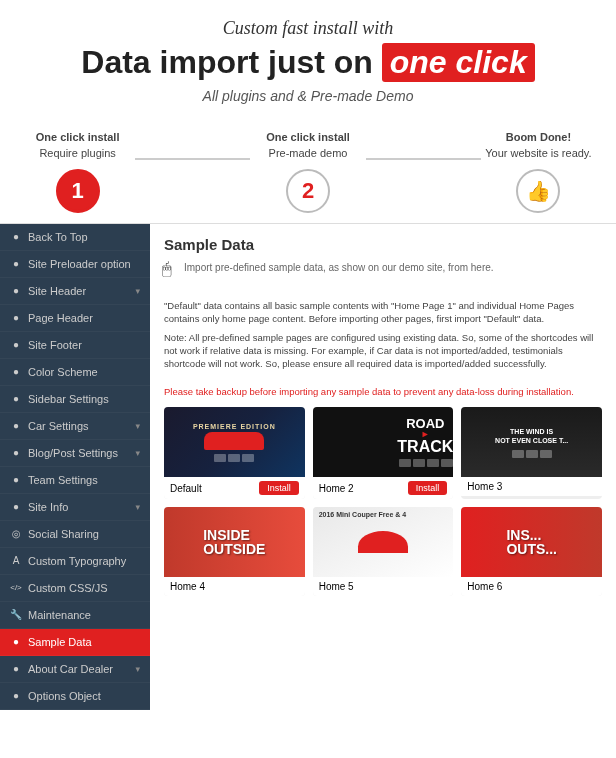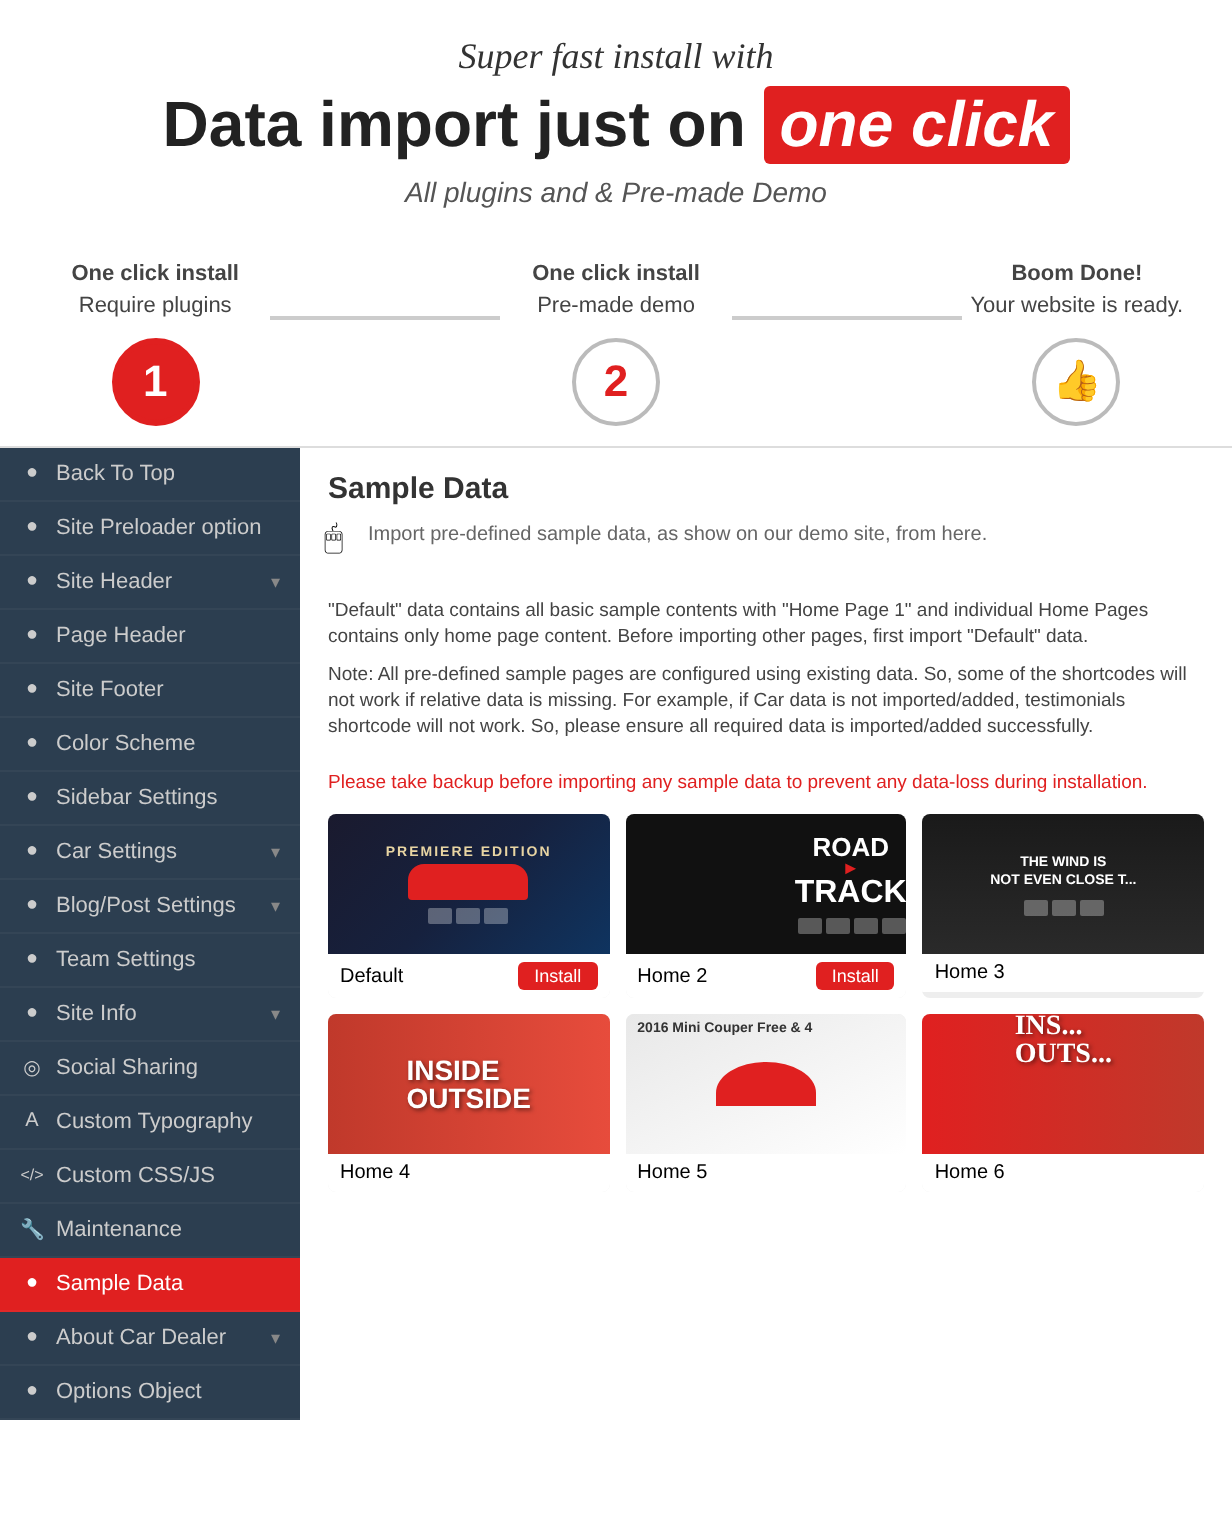--- a/index.html
+++ b/index.html
@@ -324,23 +324,23 @@
       height: 22px;
       background: #e02020;
       border-radius: 50% 50% 0 0 / 70% 70% 0 0;
       position: relative;
     }
 
     
     .thumb-home6 {
       background: linear-gradient(to right, #e02020, #c0392b);
       display: flex;
+      align-items: center;
       justify-content: center;
       height: 100%;
-      font-family: Liberation Serif, serif;
     }
 
     
     .thumb-icons-row {
       display: flex;
       gap: 2px;
       justify-content: center;
       margin-top: 4px;
     }
     .thumb-icon-dot {
@@ -356,21 +356,21 @@
       font-size: 7px;
       font-weight: bold;
       letter-spacing: 1px;
       margin-bottom: 2px;
     }
   </style>
 </head>
 <body>
 
 <div class="top-section">
-  <div class="subtitle">Super fast install with</div>
+  <div class="subtitle">Custom fast install with</div>
   <div class="main-title">
     <span>Data import just on</span>
     <span class="highlight">one click</span>
   </div>
   <div class="desc">All plugins and &amp; Pre-made Demo</div>
 </div>
 
 <div class="steps-row">
 
   <div class="step">

